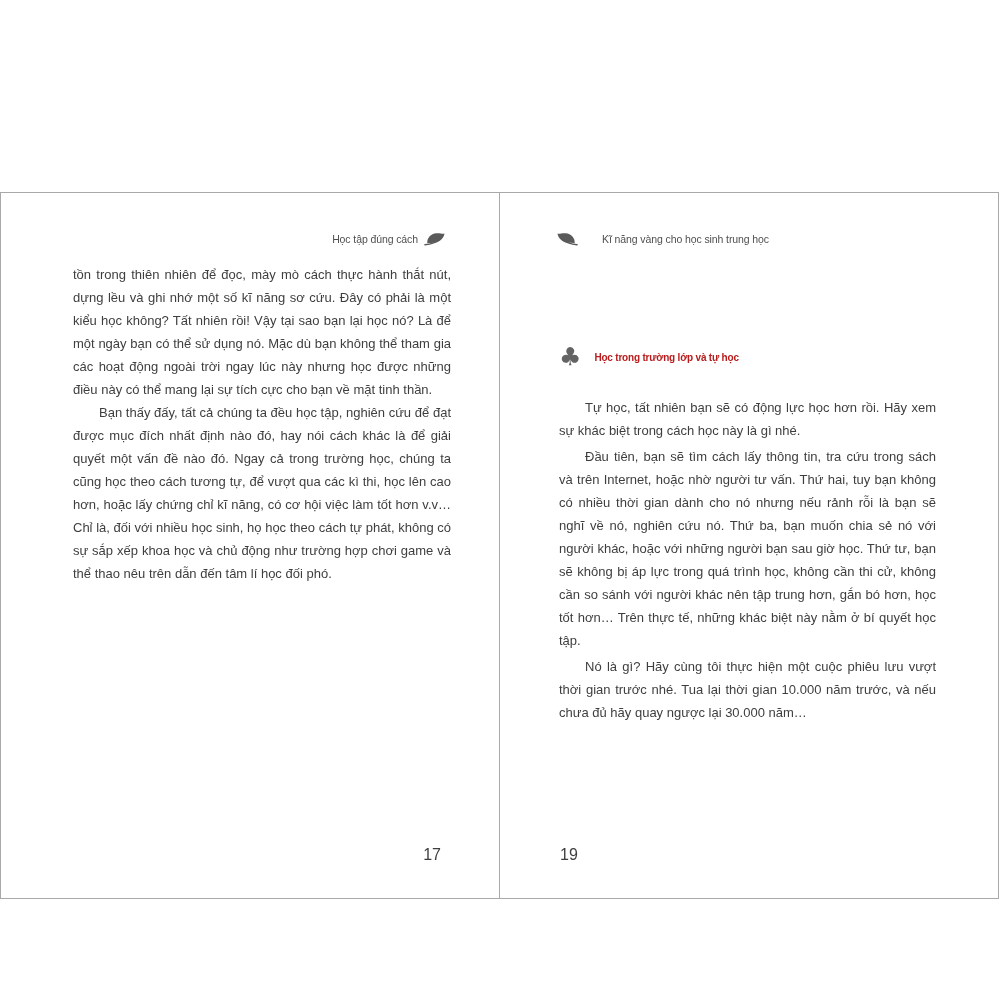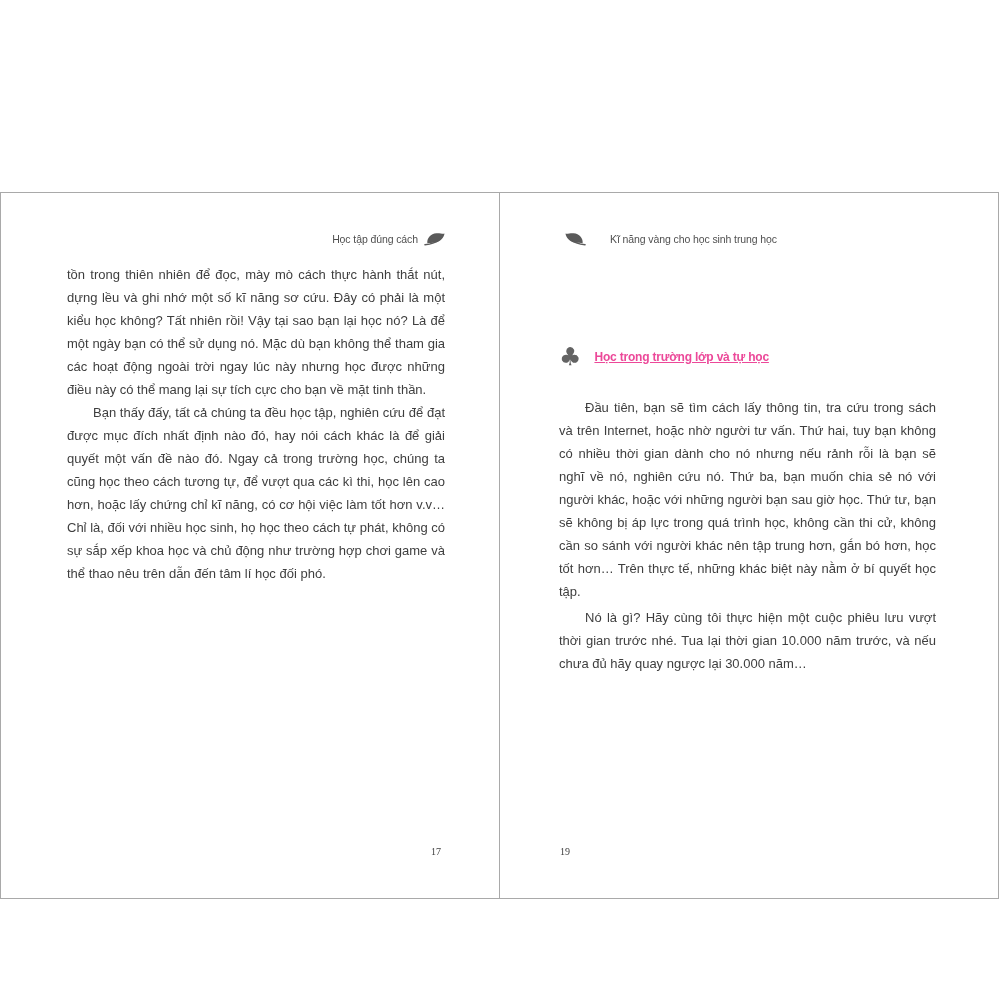--- a/index.html
+++ b/index.html
@@ -41,33 +41,33 @@
     top: 38px;
     display: flex;
     align-items: center;
     gap: 6px;
     font-size: 10.5px;
     letter-spacing: -0.1px;
     color: #4f4f4f;
     white-space: nowrap;
   }
   .running-header-left { right: 54px; }
-  .running-header-right { left: 65px; gap: 24px; }
+  .running-header-right { left: 57px; gap: 24px; }
   .leaf-icon svg { display: block; }
   .leaf-flip { transform: scaleX(-1); }
   .body-block {
     position: absolute;
     text-align: justify;
     color: #3e3e3e;
     font-size: 13px;
     line-height: 23px;
   }
   .left-body {
     top: 70px;
-    left: 66px;
+    left: 72px;
     width: 378px;
   }
   .right-body {
     top: 150px;
     left: 59px;
     width: 377px;
   }
   .para {
     margin: 0;
     text-indent: 26px;
@@ -90,33 +90,31 @@
     margin-bottom: 25px;
     height: 28px;
   }
   .clover-icon {
     font-size: 25px;
     line-height: 28px;
     color: #636363;
     font-family: "DejaVu Sans", sans-serif;
   }
   .section-heading {
-    font-size: 12px;
+    font-size: 10px;
     font-weight: bold;
-    color: #ec4899;
+    color: #b91c1c;
     letter-spacing: -0.2px;
     white-space: nowrap;
-    text-decoration: underline;
   }
   .page-number {
     position: absolute;
     top: 653px;
-    font-size: 10px;
+    font-size: 16px;
     color: #3f3f3f;
-    font-family: Liberation Serif, serif;
   }
   .page-number-left { right: 58px; }
   .page-number-right { left: 60px; }
 </style>
 </head>
 <body>
 
 <div class="canvas">
   <div class="spread">
 
@@ -148,20 +146,21 @@
           </svg>
         </span>
         <span>Kĩ năng vàng cho học sinh trung học</span>
       </div>
 
       <div class="body-block right-body">
         <div class="section-heading-row">
           <span class="clover-icon">♣</span>
           <span class="section-heading">Học trong trường lớp và tự học</span>
         </div>
+        <p class="para">Tự học, tất nhiên bạn sẽ có động lực học hơn rồi. Hãy xem sự khác biệt trong cách học này là gì nhé.</p>
         <p class="para">Đầu tiên, bạn sẽ tìm cách lấy thông tin, tra cứu trong sách và trên Internet, hoặc nhờ người tư vấn. Thứ hai, tuy bạn không có nhiều thời gian dành cho nó nhưng nếu rảnh rỗi là bạn sẽ nghĩ về nó, nghiên cứu nó. Thứ ba, bạn muốn chia sẻ nó với người khác, hoặc với những người bạn sau giờ học. Thứ tư, bạn sẽ không bị áp lực trong quá trình học, không cần thi cử, không cần so sánh với người khác nên tập trung hơn, gắn bó hơn, học tốt hơn… Trên thực tế, những khác biệt này nằm ở bí quyết học tập.</p>
         <p class="para">Nó là gì? Hãy cùng tôi thực hiện một cuộc phiêu lưu vượt thời gian trước nhé. Tua lại thời gian 10.000 năm trước, và nếu chưa đủ hãy quay ngược lại 30.000 năm…</p>
       </div>
 
       <div class="page-number page-number-right">19</div>
     </div>
 
   </div>
 </div>
 

